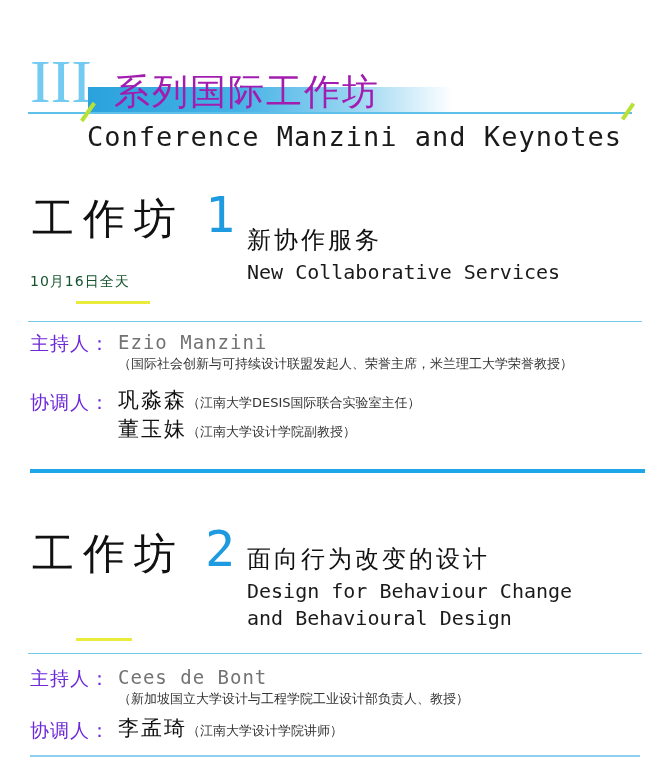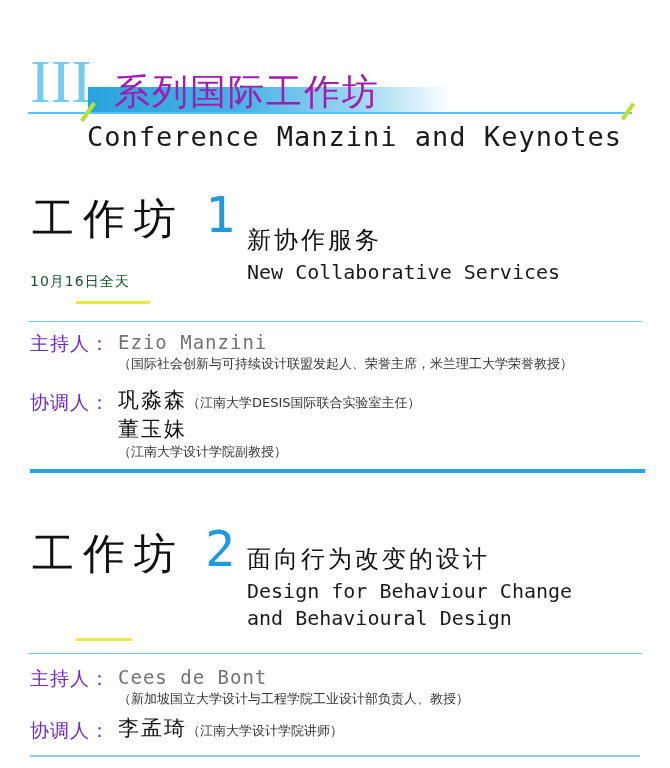--- a/index.html
+++ b/index.html
@@ -78,21 +78,21 @@
 
   <div class="abs role-label" style="left:30px;top:331px;">主持人：</div>
   <div class="abs person-name-en mono" style="left:118px;top:331px;">Ezio Manzini</div>
   <div class="abs person-desc" style="left:118px;top:355px;">（国际社会创新与可持续设计联盟发起人、荣誉主席，米兰理工大学荣誉教授）</div>
 
   <div class="abs role-label" style="left:30px;top:390px;">协调人：</div>
   <div class="abs coord-row" style="left:118px;top:386px;">
     <span class="person-name-cn">巩淼森</span>
     <span class="person-desc">（江南大学DESIS国际联合实验室主任）</span>
   </div>
-  <div class="abs coord-row" style="left:118px;top:415px;flex-direction:column;">
+  <div class="abs coord-row" style="left:118px;top:415px;">
     <span class="person-name-cn">董玉妹</span>
     <span class="person-desc">（江南大学设计学院副教授）</span>
   </div>
 
   <div class="abs divider"></div>
 
   <div class="abs ws-label" style="left:32px;top:533px;">工作坊</div>
   <div class="abs ws-number mono" style="left:205px;top:524px;">2</div>
   <div class="abs ws-titles" style="left:247px;top:508px;width:360px;">
     <div class="ws-title-cn">面向行为改变的设计</div>

